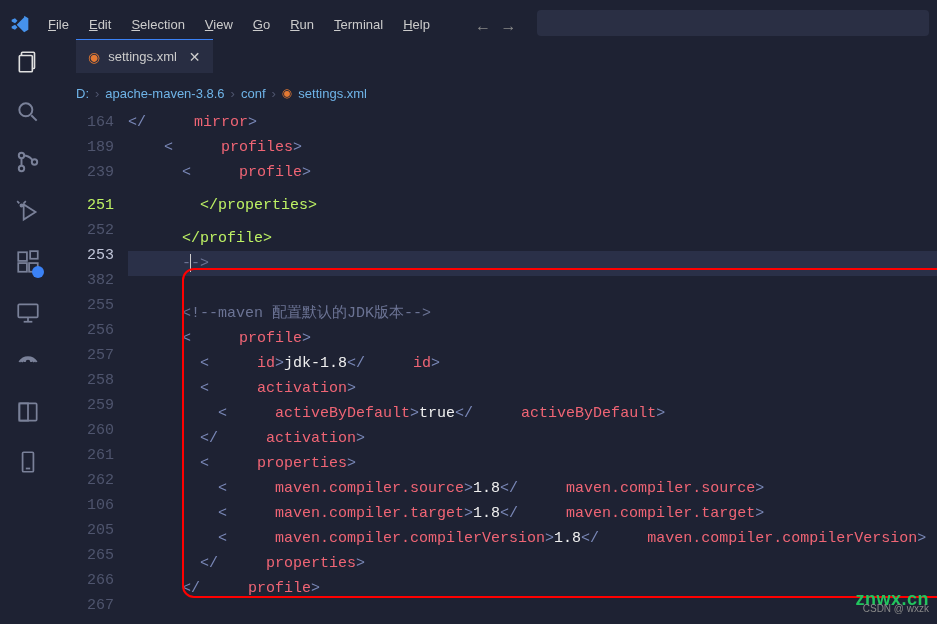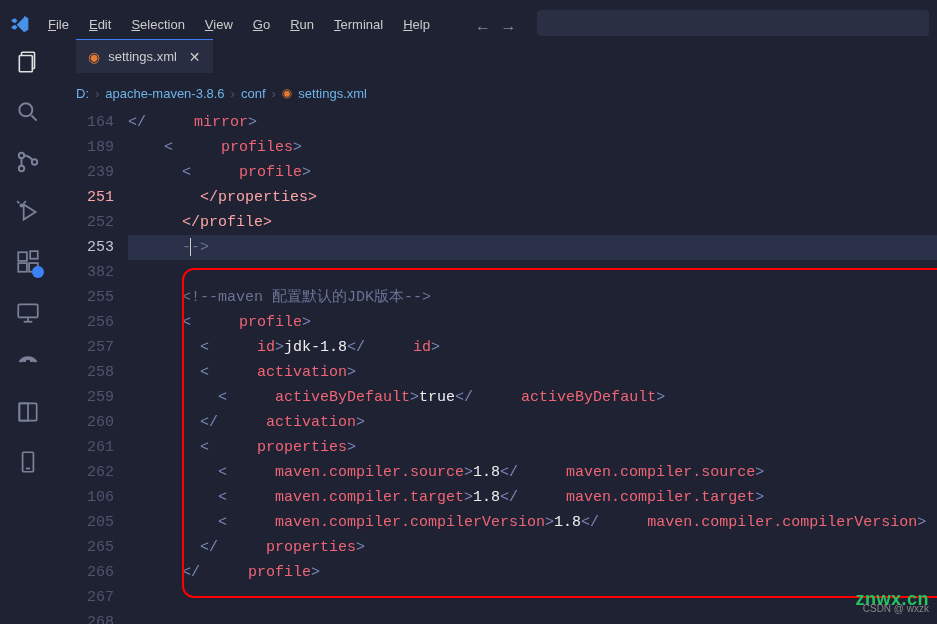--- a/index.html
+++ b/index.html
@@ -122,21 +122,21 @@
   font-size: 15px;
   line-height: 25px;
   position: relative;
 }
 .line { white-space: pre; height: 25px; }
 .line.current { background: #2a3048; position: relative; }
 .line.current::after {
   content: ''; position: absolute; left: 62px; top: 3px;
   width: 1px; height: 18px; background: #ccc;
 }
-.dim { color: #fca5a5; }
+.dim { color: #bef264; margin-top: 8px; }
 .b { color: #7a88b8; } 
 .t { color: #f06575; padding-left: 48px; } 
 .v { color: #f0f0f0; } 
 .c { color: #6b7394; } 
 .highlight-box {
   position: absolute;
   left: 126px; top: 158px;
   width: 800px; height: 330px;
   border: 2px solid #ff0000;
   border-radius: 12px;

